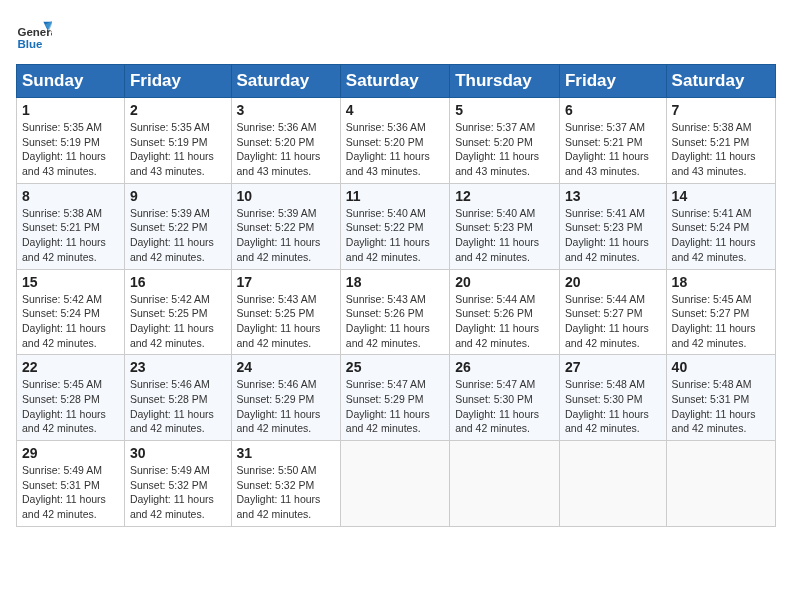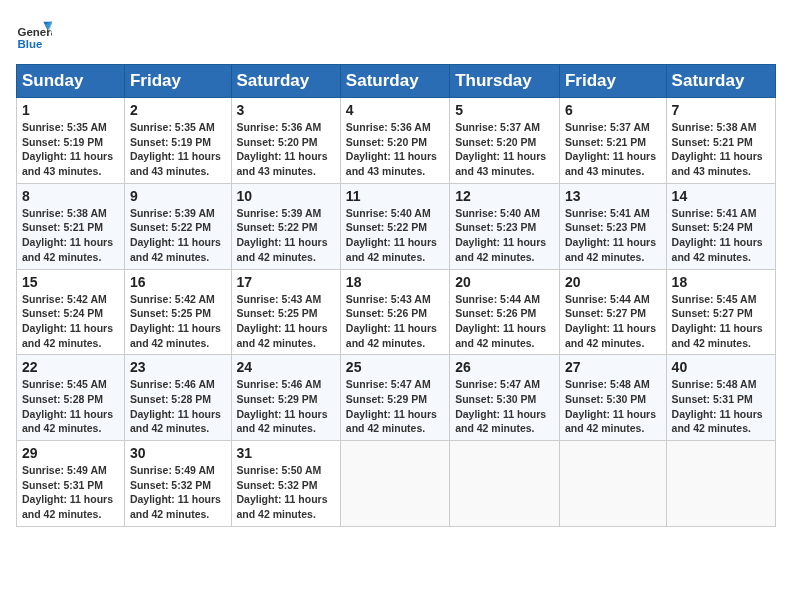--- a/index.html
+++ b/index.html
@@ -66,21 +66,20 @@
       font-size: 14px;
       font-weight: bold;
       color: #222;
       display: block;
       margin-bottom: 2px;
     }
     .day-info {
       color: #333;
       line-height: 1.4;
       font-size: 10.5px;
-      font-weight: bold;
     }
     .empty-cell {
       background: #f9f9f9 !important;
     }
   </style>
 </head>
 <body>
 
 <div class="header-area">
   <div class="logo">

